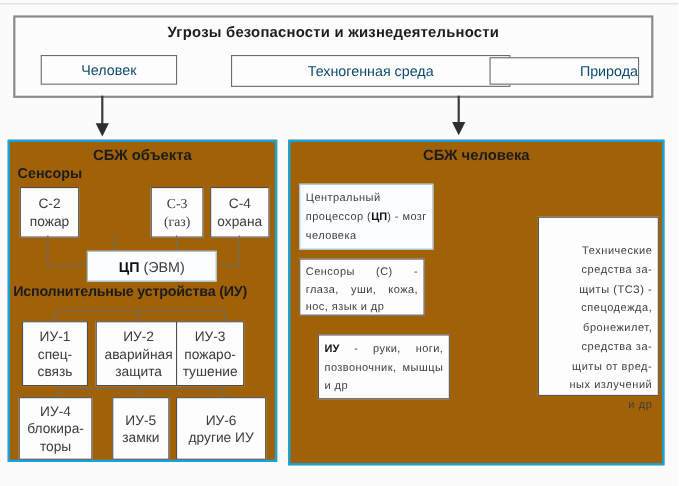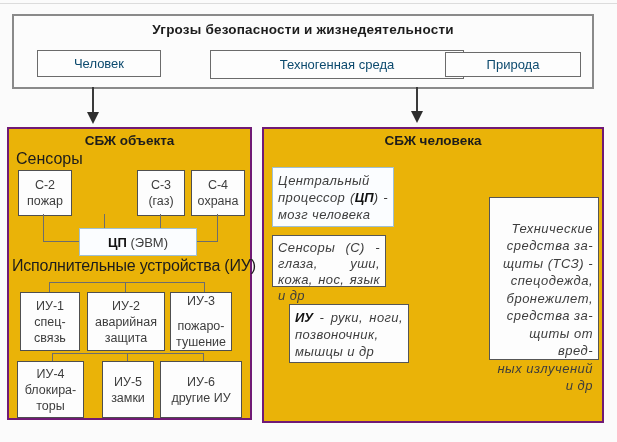--- a/index.html
+++ b/index.html
@@ -7,47 +7,47 @@
     position:relative;width:617px;height:442px;background:#fbfbfb;overflow:hidden;
     font-family:"Liberation Sans","DejaVu Sans",sans-serif;color:#3a3a3a;
   }
   .faint-top-line{position:absolute;left:0;top:3px;width:617px;height:1px;background:#dcdcdc;}
   
   .top-box{position:absolute;left:12px;top:14px;width:578px;height:71px;border:2px solid #8a8a8a;background:#fcfcfc;}
   .top-title{position:absolute;left:0;top:6px;width:100%;text-align:center;font-size:13.5px;font-weight:bold;color:#1c1c1c;letter-spacing:.2px;}
   .src-box{position:absolute;border:1px solid #6b6b6b;background:#fdfdfd;display:flex;align-items:center;justify-content:center;font-size:13px;color:#0c4a6e;}
   .src-1{left:23px;top:34px;width:122px;height:25px;}
   .src-2{left:178px;top:34px;width:252px;height:27px;margin-left:18px;}
-  .src-3{left:431px;top:36px;width:134px;height:23px;}
+  .src-3{left:431px;top:36px;width:134px;height:23px;justify-content:flex-end;}
   
   .arrow-line{position:absolute;width:2px;background:#3a3a3a;}
   .arrow-head{position:absolute;width:0;height:0;border-left:6px solid transparent;border-right:6px solid transparent;border-top:12px solid #2e2e2e;}
   .a1-line{left:92px;top:87px;height:26px;}
   .a1-head{left:87px;top:112px;}
   .a2-line{left:416px;top:87px;height:26px;}
   .a2-head{left:411px;top:111px;}
   
-  .panel{position:absolute;border:2px solid #701a75;background:#eab308;}
+  .panel{position:absolute;border:2px solid #0ea5e9;background:#a16207;}
   .left-panel{left:7px;top:127px;width:241px;height:289px;}
   .right-panel{left:262px;top:127px;width:338px;height:292px;}
   .panel-title{position:absolute;left:0;top:4px;width:100%;text-align:center;font-size:13.5px;font-weight:bold;color:#1c1c1c;}
-  .bold-label{position:absolute;font-size:16px;font-weight:normal;color:#1c1c1c;white-space:nowrap;}
+  .bold-label{position:absolute;font-size:13px;font-weight:bold;color:#1c1c1c;white-space:nowrap;}
   .lp-sensors-label{left:7px;top:21px;}
   .lp-iu-label{left:3px;top:128px;width:236px;text-align:left;letter-spacing:-0.2px;}
   
   .nbox{position:absolute;border:1px solid #4f4f4f;background:#fdfdfd;display:flex;flex-direction:column;align-items:center;justify-content:center;font-size:12.5px;line-height:16px;color:#3d3d3d;text-align:center;}
   .s1{left:9px;top:41px;width:52px;height:44px;}
   .s2{left:69px;top:41px;width:53px;height:44px;}
-  .s3{left:128px;top:41px;width:46px;height:44px;}
+  .s3{left:128px;top:41px;width:46px;height:44px;font-family:Liberation Serif, serif;}
   .s4{left:182px;top:41px;width:52px;height:44px;}
   .cpu-box{position:absolute;left:70px;top:99px;width:116px;height:26px;border:1px solid #9fc0d4;background:#fbfdff;display:flex;align-items:center;justify-content:center;font-size:13px;color:#3d3d3d;}
   .cpu-box b{color:#111;}
   .iu1{left:11px;top:163px;width:58px;height:57px;}
   .iu2{left:78px;top:163px;width:76px;height:57px;}
-  .iu3{left:161px;top:163px;width:60px;height:57px;justify-content:space-between;}
+  .iu3{left:151px;top:163px;width:60px;height:57px;}
   .iu4{left:8px;top:232px;width:65px;height:55px;}
   .iu5{left:93px;top:232px;width:50px;height:55px;}
   .iu6{left:151px;top:232px;width:80px;height:55px;}
   .preline{white-space:pre-line;}
   
   .line{position:absolute;background:#6d6d6d;}
   .v{width:1px;}  .h{height:1px;}
   .l-s1v{left:34px;top:85px;height:28px;}
   .l-s2v{left:95px;top:85px;height:14px;}
   .l-s3v{left:151px;top:85px;height:14px;}
@@ -56,21 +56,21 @@
   .l-h2{left:186px;top:112px;width:23px;}
   .b1h{left:40px;top:153px;width:156px;}
   .b1v1{left:40px;top:153px;height:10px;}
   .b1v2{left:116px;top:153px;height:10px;}
   .b1v3{left:195px;top:153px;height:10px;}
   .b2h{left:43px;top:224px;width:152px;}
   .b2v1{left:43px;top:224px;height:8px;}
   .b2v2{left:118px;top:224px;height:8px;}
   .b2v3{left:194px;top:224px;height:8px;}
   
-  .rbox{position:absolute;border:1px solid #565656;background:#fdfdfd;font-size:13px;line-height:17px;color:#3d3d3d;padding:4px 5px;box-sizing:border-box;text-align:justify;letter-spacing:.4px;font-style:italic;}
+  .rbox{position:absolute;border:1px solid #565656;background:#fdfdfd;font-size:10px;line-height:17px;color:#3d3d3d;padding:4px 5px;box-sizing:border-box;text-align:justify;letter-spacing:.4px;}
   .rbox b{color:#111;letter-spacing:0;}
   .rp-cpu{left:8px;top:38px;width:122px;height:60px;border:1px solid #9fc0d4;background:#fbfdff;}
   .rp-sens{left:8px;top:106px;width:114px;height:52px;line-height:16px;}
   .rp-iu{left:8px;top:175px;width:120px;height:59px;margin-left:17px;}
   .rp-tsz{left:225px;top:68px;width:110px;height:163px;text-align:right;line-height:17.5px;letter-spacing:.5px;}
 </style>
 </head>
 <body>
 
 <div class="stage">

